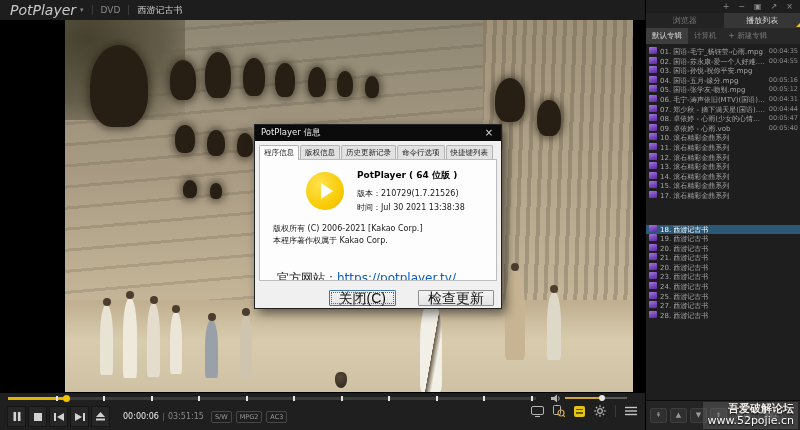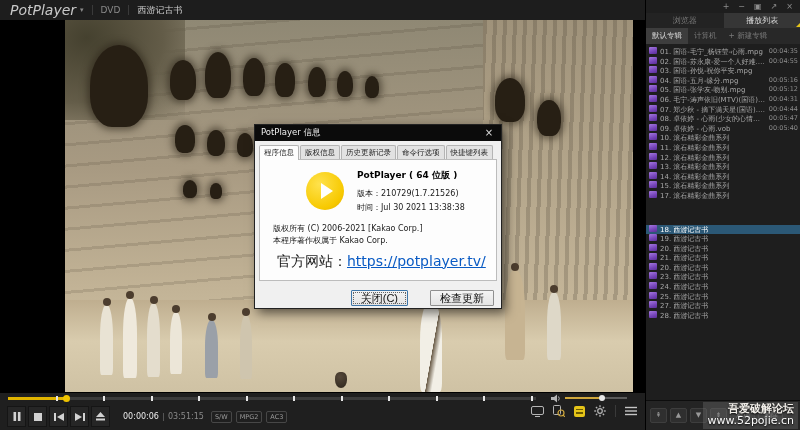--- a/index.html
+++ b/index.html
@@ -47,26 +47,26 @@
   .dtab.active{background:#fdfdfd;position:relative;margin-bottom:-1px;padding-bottom:2px;}
   #dlg-page{flex:1;margin:0 4px;background:#fdfdfd;border:1px solid #bcbcbc;padding:7px 10px 2px 10px;overflow:hidden;}
   .dlg-row1{display:flex;align-items:center;gap:13px;margin-left:36px;margin-top:2px;}
   .logo{width:38px;height:38px;border-radius:50%;flex:none;position:relative;
         background:radial-gradient(circle at 35% 32%,#ffe24d,#f7c900 68%,#dfa900);}
   .logo::after{content:"";position:absolute;left:15px;top:11px;border-left:12px solid #fff;
                border-top:8px solid transparent;border-bottom:8px solid transparent;}
   .product{font-weight:bold;font-size:9px;color:#000;margin-bottom:6px;}
   .dl-line{font-size:8px;color:#1a1a1a;margin-top:3px;}
   .dlg-row2{margin-top:10px;margin-left:3px;font-size:8px;color:#1a1a1a;line-height:1.55;}
-  .dlg-row3{margin-top:5px;margin-left:7px;font-size:14px;color:#1a1a1a;}
+  .dlg-row3{margin-top:22px;margin-left:7px;font-size:12px;color:#1a1a1a;}
   .dlg-link{color:#0a5bc4;text-decoration:underline;}
   #dlg-footer{height:27px;display:flex;align-items:center;justify-content:flex-end;gap:22px;
               padding:0 7px;flex:none;}
   .dbtn{height:16px;padding:0 9px;background:linear-gradient(#f4f4f4,#e4e4e4);border:1px solid #8f8f8f;
-        font-size:11px;line-height:14px;color:#111;border-radius:1px;margin-top:6px;}
+        font-size:14px;line-height:14px;color:#111;border-radius:1px;margin-top:6px;}
   .dbtn.focus{outline:1px dotted #666;outline-offset:-3px;border-color:#3f76a8;}
 
   
   #controlbar{height:37px;background:#1f1f1f;border-top:1px solid #000;position:relative;flex:none;}
   #seek{position:absolute;left:8px;top:4px;width:528px;height:3px;background:#3b3b3b;}
   #seek-fill{position:absolute;left:0;top:0;height:3px;background:#e0b400;}
   #seek-knob{position:absolute;top:-2px;width:7px;height:7px;border-radius:50%;background:#f0c400;
              transform:translateX(-3px);}
   .tick{position:absolute;top:-1px;width:2px;height:5px;background:#e6e6e6;}
   #vol{position:absolute;left:551px;top:0;height:10px;display:flex;align-items:center;gap:4px;}

